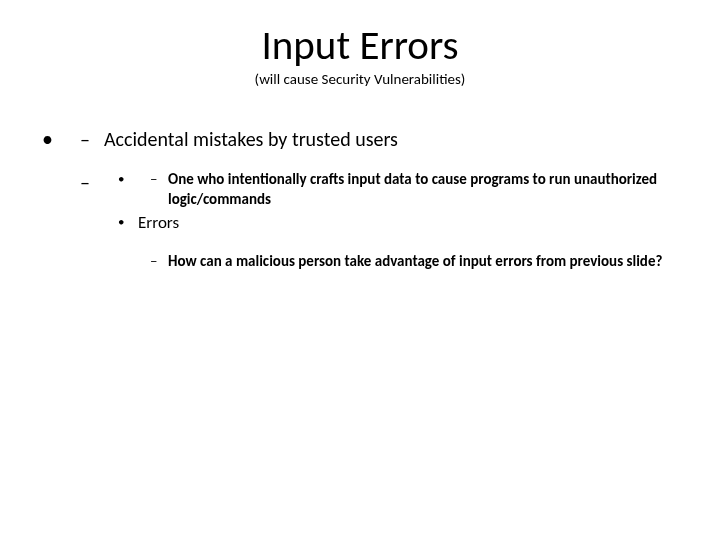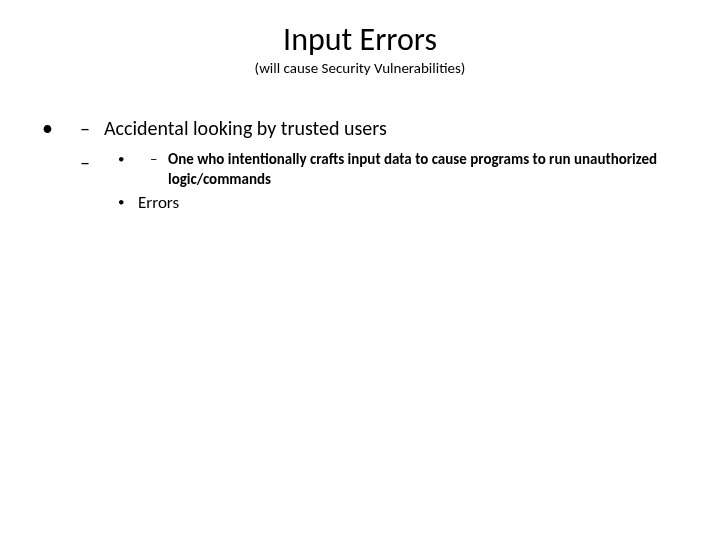--- a/index.html
+++ b/index.html
@@ -6,21 +6,21 @@
     body {
       width: 720px;
       height: 540px;
       background: #fff;
       font-family: Calibri, "Segoe UI", sans-serif;
       color: #000;
       padding: 18px 28px 0 28px;
       overflow: hidden;
     }
     .title {
-      font-size: 32px;
+      font-size: 41px;
       font-weight: 400;
       text-align: center;
       margin-top: 2px;
     }
     .subtitle {
       font-size: 15px;
       font-weight: 400;
       text-align: center;
       margin-top: 0px;
     }
@@ -69,21 +69,21 @@
     }
     .l3 > li::before {
       content: "•";
       position: absolute;
       left: 14px;
       top: 1px;
       font-size: 13px;
     }
 
     
-    .l4 { margin-top: 8px; }
+    .l4 { margin-top: 17px; }
     .l4 > li {
       font-size: 15px;
       font-weight: 600;
       padding-left: 30px;
       line-height: 1.35;
       margin-bottom: 2px;
     }
     .l4 > li::before {
       content: "–";
       position: absolute;
@@ -96,32 +96,37 @@
 <body>
 
 <div class="title">Input Errors</div>
 <div class="subtitle">(will cause Security Vulnerabilities)</div>
 
 <div class="content">
   <ul class="l1">
     <li>
       <ul class="l2">
         <li>
-          <span>Accidental looking by trusted users</span>
+          <span>Accidental mistakes by trusted users</span>
         </li>
         <li>
           <ul class="l3">
             <li>
               <ul class="l4">
                 <li>
                   <span>One who intentionally crafts input data to cause programs to run unauthorized logic/commands</span>
                 </li>
               </ul>
             </li>
             <li>
               <span>Errors</span>
+              <ul class="l4">
+                <li>
+                  <span>How can a malicious person take advantage of input errors from previous slide?</span>
+                </li>
+              </ul>
             </li>
           </ul>
         </li>
       </ul>
     </li>
   </ul>
 </div>
 
 </body></html>

